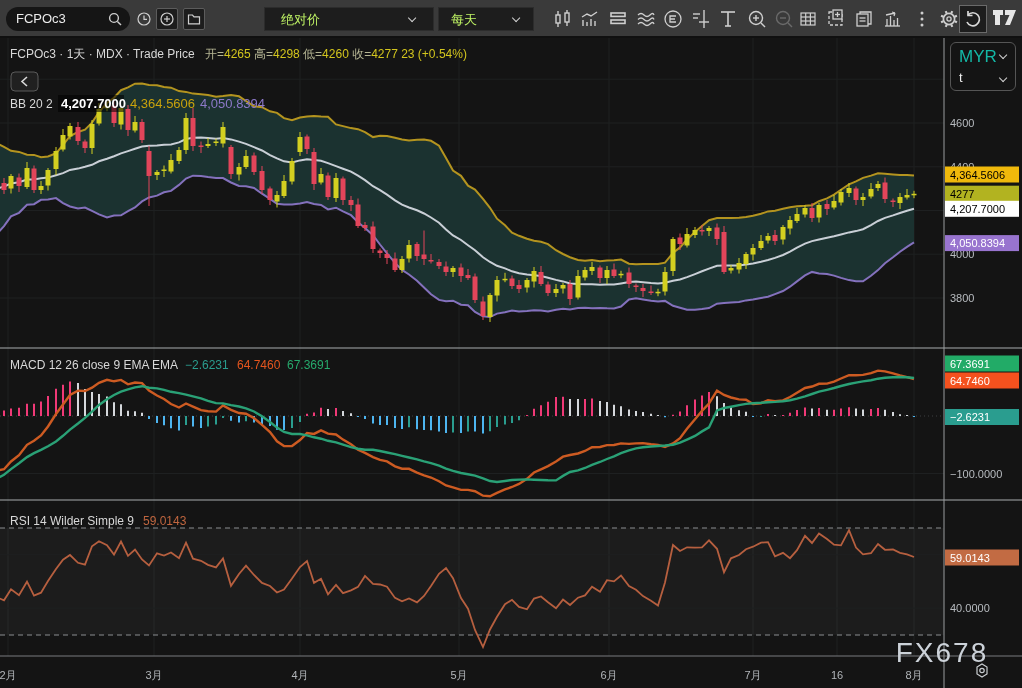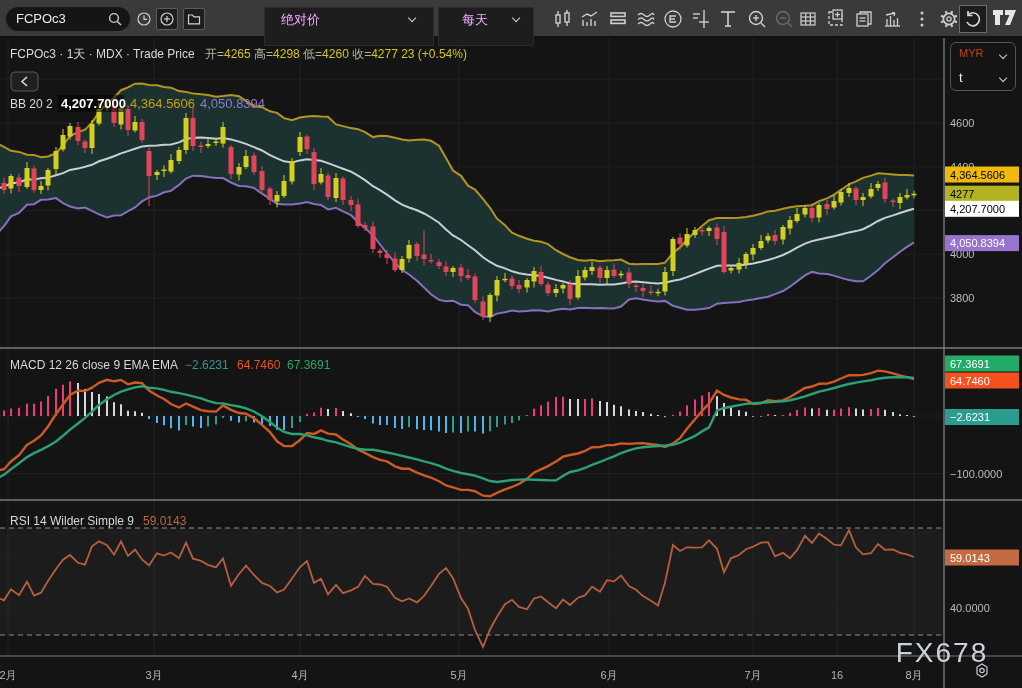--- a/index.html
+++ b/index.html
@@ -1,18 +1,18 @@
 <!DOCTYPE html>
 <html><head><meta charset="utf-8">
 <style>
 html,body{margin:0;padding:0;background:#131313;width:1022px;height:688px;overflow:hidden}
 *{box-sizing:border-box;font-family:"Liberation Sans",sans-serif}
 #toolbar{position:absolute;top:0;left:0;width:1022px;height:38px;background:#3a3a3a;border-bottom:2px solid #101010;z-index:5}
 #search{position:absolute;left:6px;top:7px;width:124px;height:24px;background:#151515;border-radius:12px;color:#ececec;font-size:13px;line-height:24px;padding-left:10px}
-.dd{position:absolute;top:7px;height:39px;background:#1d1d1d;color:#f0abfc;font-size:13px;line-height:24px;border:1px solid #2c2c2c}
+.dd{position:absolute;top:7px;height:24px;background:#1d1d1d;color:#bef264;font-size:13px;line-height:24px;border:1px solid #2c2c2c}
 .chev{position:absolute;border:solid #cfcfcf;border-width:0 1.6px 1.6px 0;display:inline-block;padding:2.6px;transform:rotate(45deg);top:7px}
 </style></head>
 <body>
 <div style="position:relative;width:1022px;height:688px">
 <svg width="1022" height="688" viewBox="0 0 1022 688" style="position:absolute;top:0;left:0;font-family:'Liberation Sans',sans-serif">
 <rect x="0" y="0" width="1022" height="688" fill="#141414"></rect>
 <line x1="8" y1="38" x2="8" y2="656" stroke="#1e2021" stroke-width="1"></line>
 <line x1="154" y1="38" x2="154" y2="656" stroke="#1e2021" stroke-width="1"></line>
 <line x1="300" y1="38" x2="300" y2="656" stroke="#1e2021" stroke-width="1"></line>
 <line x1="459" y1="38" x2="459" y2="656" stroke="#1e2021" stroke-width="1"></line>
@@ -491,21 +491,21 @@
           <line x1="5" y1="8" x2="11" y2="8"></line>
         </g>
       </svg>
  <div style="position:absolute;left:183px;top:8px;width:22px;height:22px;background:#1d1d1d;border:1px solid #5c5c5c;border-radius:2px"></div>
  <svg style="position:absolute;left:186px;top:11px" width="16" height="16" viewBox="0 0 16 16">
         <g stroke="#cfcfcf" stroke-width="1.2" fill="none">
           <path d="M2.5 4 h4 l1.5 1.8 h5.5 v7 h-11 z"></path>
         </g>
       </svg>
  <div class="dd" style="left:264px;width:170px"><span style="padding-left:16px">绝对价</span><span class="chev" style="right:18px"></span></div>
- <div class="dd" style="left:438px;width:96px"><span style="padding-left:23px">每天</span><span class="chev" style="right:14px"></span></div>
+ <div class="dd" style="left:438px;width:96px"><span style="padding-left:12px">每天</span><span class="chev" style="right:14px"></span></div>
  <svg style="position:absolute;left:552px;top:8px" width="22" height="22" viewBox="0 0 22 22">
         <g stroke="#cfcfcf" stroke-width="1.4" fill="none">
           <rect x="4" y="7" width="4" height="8"></rect>
           <line x1="6" y1="3" x2="6" y2="7"></line>
           <line x1="6" y1="15" x2="6" y2="19"></line>
           <rect x="13" y="5" width="4" height="9"></rect>
           <line x1="15" y1="2" x2="15" y2="5"></line>
           <line x1="15" y1="14" x2="15" y2="18"></line>
         </g>
       </svg>
@@ -631,17 +631,17 @@
         </g>
       </svg>
 <svg style="position:absolute;left:992px;top:9px" width="26" height="20" viewBox="0 0 26 20">
         <g fill="#e6e6e6">
           <path d="M1 1 h10 v5 h-3 v10 h-5 v-10 h-2 z"></path>
           <path d="M13 1 h11 l-6 15 h-5 l4.5 -10 h-4.5 z"></path>
         </g>
       </svg>
 </div>
 <div style="position:absolute;left:950px;top:42px;width:66px;height:49px;border:1px solid #555;border-radius:6px;z-index:4">
-  <div style="color:#c2410c;font-size:11px;position:absolute;left:8px;top:4px">MYR</div>
+  <div style="color:#14b8a6;font-size:17px;position:absolute;left:8px;top:4px">MYR</div>
   <span class="chev" style="right:9px;top:9px"></span>
   <div style="color:#f0f0f0;font-size:13px;position:absolute;left:8px;top:27px">t</div>
   <span class="chev" style="right:9px;top:32px"></span>
 </div>
 </div>
 </body></html>

